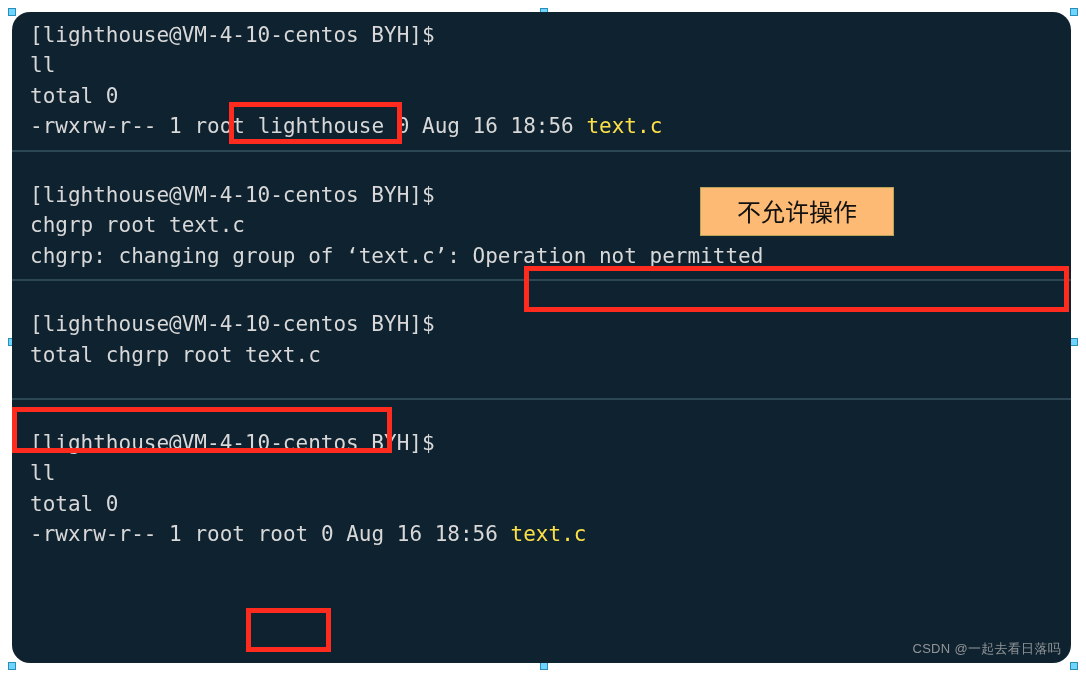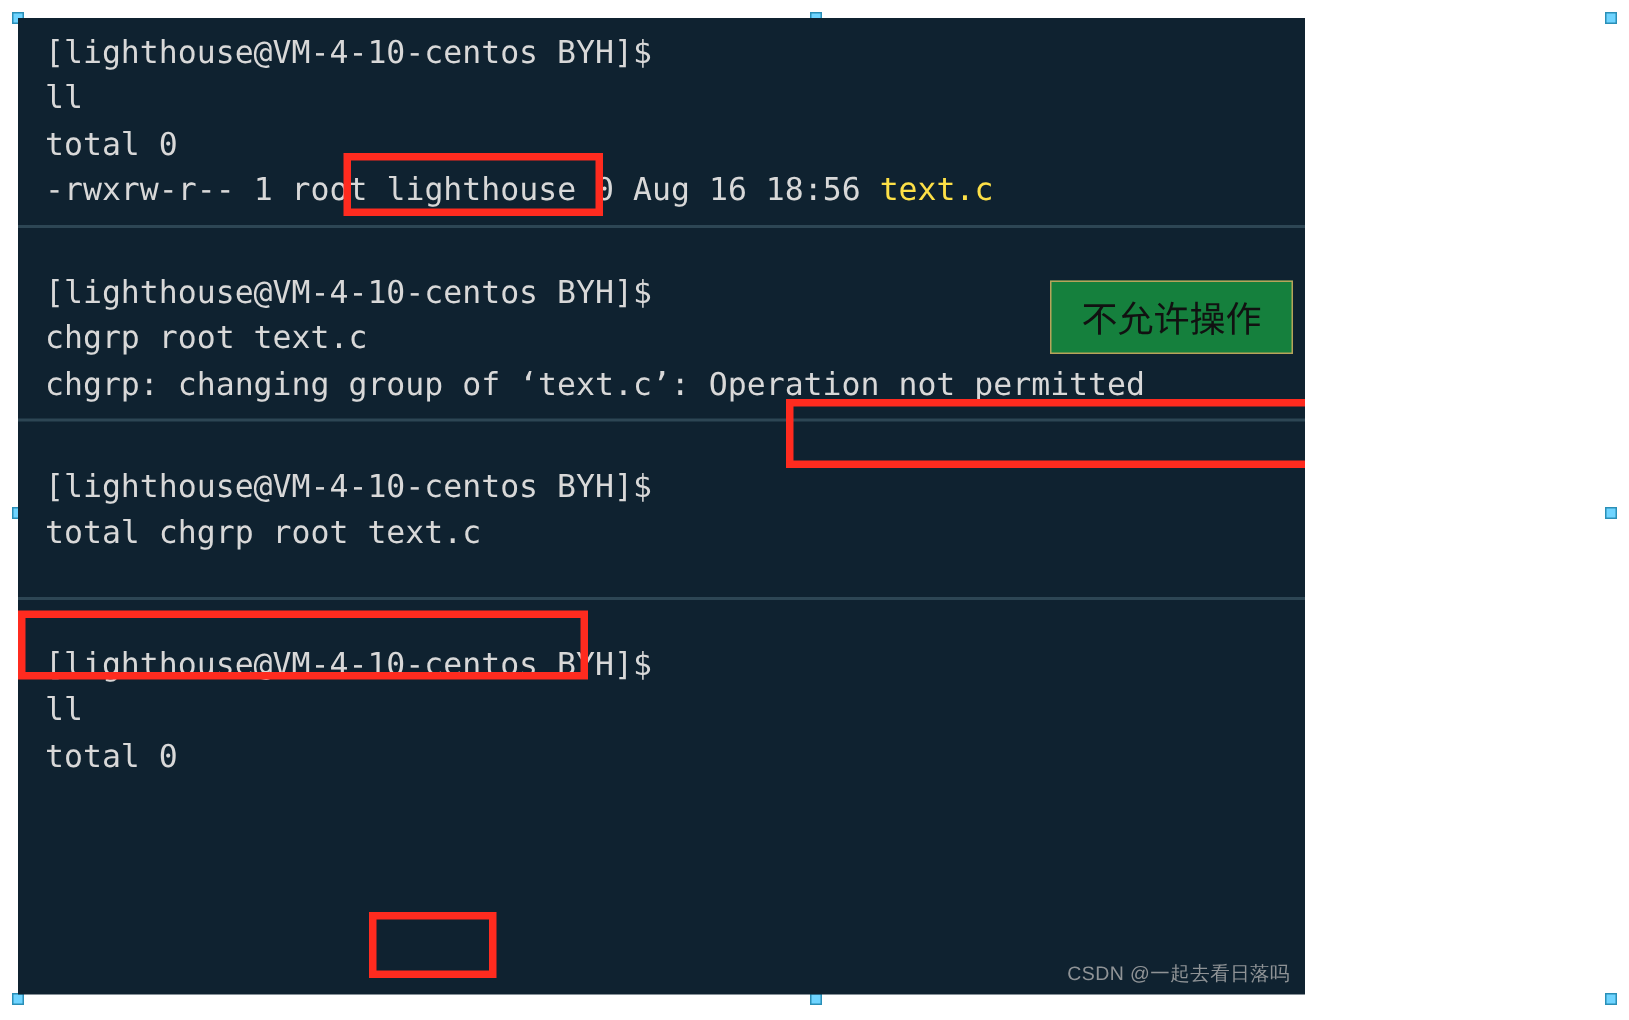--- a/index.html
+++ b/index.html
@@ -6,29 +6,30 @@
     margin: 0;
     padding: 0;
     width: 1086px;
     height: 680px;
     background: #ffffff;
     font-family: "Menlo", "Consolas", "DejaVu Sans Mono", monospace;
     overflow: hidden;
   }
   .terminal {
     position: relative;
-    width: 858px;
+    width: 1059px;
     height: 651px;
     margin: 12px;
     background: #0f2230;
     color: #d8d8d8;
     font-size: 21px;
     line-height: 1.45;
     box-sizing: border-box;
     overflow: hidden;
+    border-radius: 18px;
   }
   .block {
     padding: 8px 12px 8px 18px;
   }
   .divider {
     height: 2px;
     width: 100%;
     background: #2d4654;
   }
   .prompt { color: #d8d8d8; }
@@ -39,26 +40,26 @@
     position: absolute;
     border: 5px solid #ff2b1f;
     background: transparent;
     box-sizing: border-box;
     pointer-events: none;
   }
 
   
   .callout {
     position: absolute;
-    background: #15803d;
+    background: #fdba74;
     border: 1px solid #b8a35a;
     color: #111111;
     font-family: "PingFang SC", "Microsoft YaHei", "Noto Sans CJK SC", sans-serif;
     font-size: 24px;
-    padding: 6px 20px;
+    padding: 6px 36px;
     box-sizing: border-box;
   }
 
   
   .handle {
     position: absolute;
     width: 8px;
     height: 8px;
     background: #6fd4ff;
     border: 1px solid #2a8fb7;
@@ -118,20 +119,21 @@
     <pre class="line"><span class="prompt">[lighthouse@VM-4-10-centos BYH]$</span></pre>
     <pre class="line"><span>total chgrp root text.c</span></pre>
   </div>
 
   <div class="divider"></div>
 
   <div class="block" style="padding-top:28px;">
     <pre class="line"><span class="prompt">[lighthouse@VM-4-10-centos BYH]$</span></pre>
     <pre class="line"><span>ll</span></pre>
     <pre class="line"><span>total 0</span></pre>
+    <pre class="line"><span>-rwxrw-r--</span> <span>1</span> <span>root</span> <span>root</span> <span>0</span> <span>Aug 16 18:56</span> <span class="green">text.c</span></pre>
   </div>
 
   <div class="redbox" style="left:217px; top:90px;  width:173px; height:42px;"></div>
   <div class="redbox" style="left:512px; top:254px; width:545px; height:46px;"></div>
   <div class="redbox" style="left:0px;   top:395px; width:380px; height:46px;"></div>
   <div class="redbox" style="left:234px; top:596px; width:85px;  height:44px;"></div>
 
   <div class="callout" style="left:688px; top:175px;">不允许操作</div>
 
   <div class="watermark">CSDN @一起去看日落吗</div>

